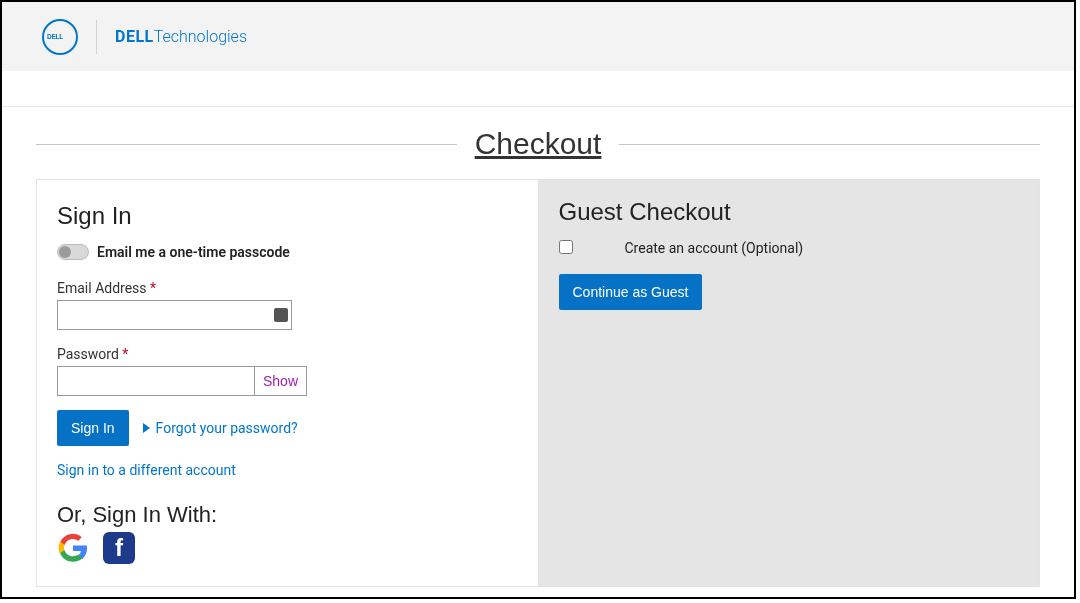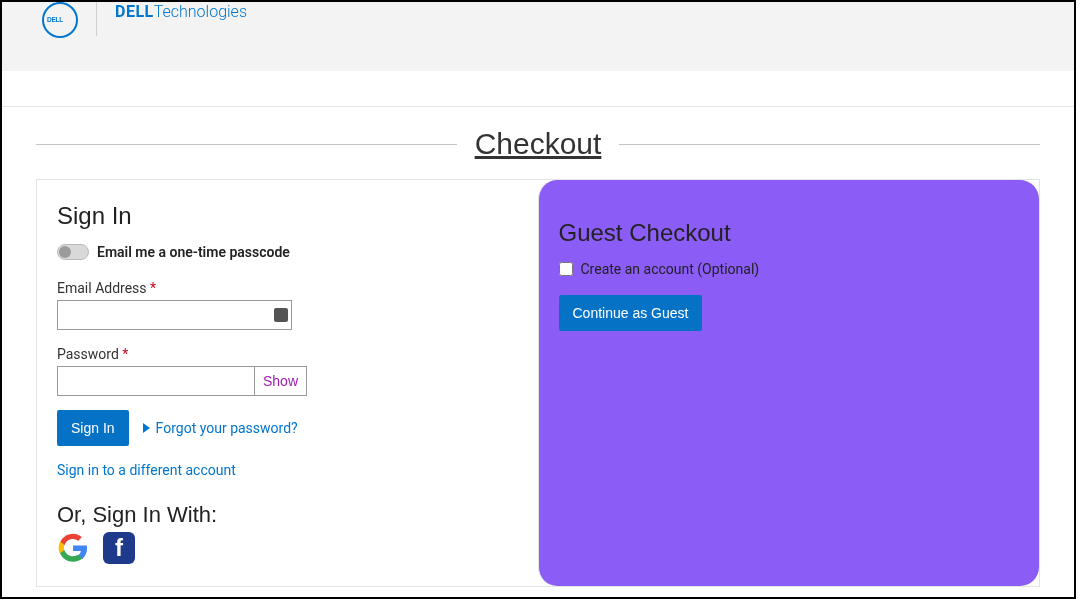--- a/index.html
+++ b/index.html
@@ -8,20 +8,21 @@
       background: #fff;
       border: 2px solid #000;
       width: 1076px;
       height: 599px;
       overflow: hidden;
     }
     .header {
       background: #f3f3f3;
       height: 69px;
       display: flex;
+      align-items: center;
       padding-left: 40px;
     }
     .dell-logo-ring {
       width: 36px;
       height: 36px;
       border: 2px solid #0076ce;
       border-radius: 50%;
       display: flex;
       align-items: center;
       justify-content: center;
@@ -71,24 +72,23 @@
       margin: 0 34px;
       border: 1px solid #e3e3e3;
     }
     .col-left {
       flex: 1;
       background: #fff;
       padding: 22px 20px 22px 20px;
     }
     .col-right {
       flex: 1;
-      background: #8b5cf6;
-      padding: 39px 20px;
+      background: #e5e5e5;
+      padding: 18px 20px;
       border-left: 1px solid #e3e3e3;
-      border-radius: 19px;
     }
     h2 {
       font-size: 24px;
       font-weight: 400;
       color: #222;
       margin-bottom: 14px;
       font-family: Arial, sans-serif;
     }
     .toggle-row {
       display: flex;
@@ -156,21 +156,21 @@
       width:0; height:0; border-top:5px solid transparent; border-bottom:5px solid transparent;
       border-left:7px solid #0076ce; margin-right:6px;
     }
     .link { color: #0076ce; font-size: 14px; cursor: pointer; }
     .link-small { color: #0076ce; font-size: 14px; cursor: pointer; }
     .diff-account { display:block; margin-bottom: 24px;}
     .or-signin { font-size: 22px; color:#222; margin-bottom: 4px; font-family: Arial, sans-serif;}
     .social-row { display: flex; gap: 14px; align-items: center;}
     .social-icon { width: 32px; height: 32px; cursor:pointer; display:flex; align-items:center; justify-content:center;}
     .fb-icon { background:#1e3a8a; border-radius:6px; color:#fff; font-weight:700; font-size:24px; font-family: Arial;}
-    .guest-check-row { display:flex; align-items:center; margin-bottom: 18px;}
+    .guest-check-row { display:flex; align-items:flex-start; margin-bottom: 18px; gap: 44px;}
     .guest-check-row input { margin-right: 8px; width:14px; height:14px;}
     .guest-check-label { font-size: 14px; color:#222;}
     .google-svg { width:30px; height:30px;}
   </style>
 </head>
 <body>
 
 <div class="header">
   <div class="dell-logo-ring">
     <svg viewBox="0 0 60 18" width="26" height="10">

